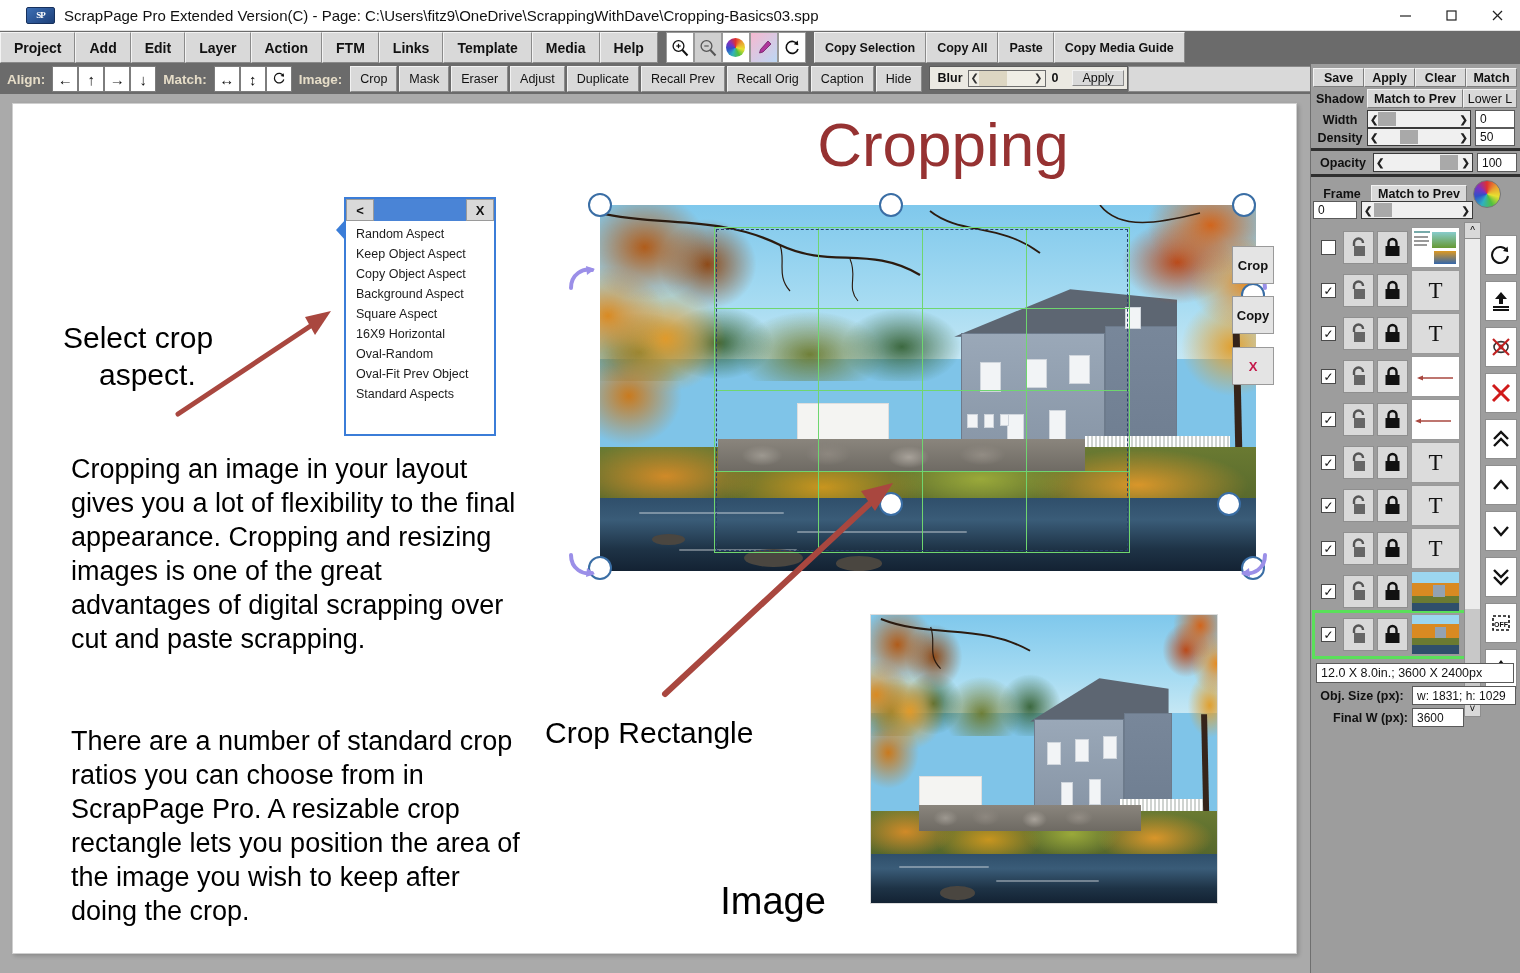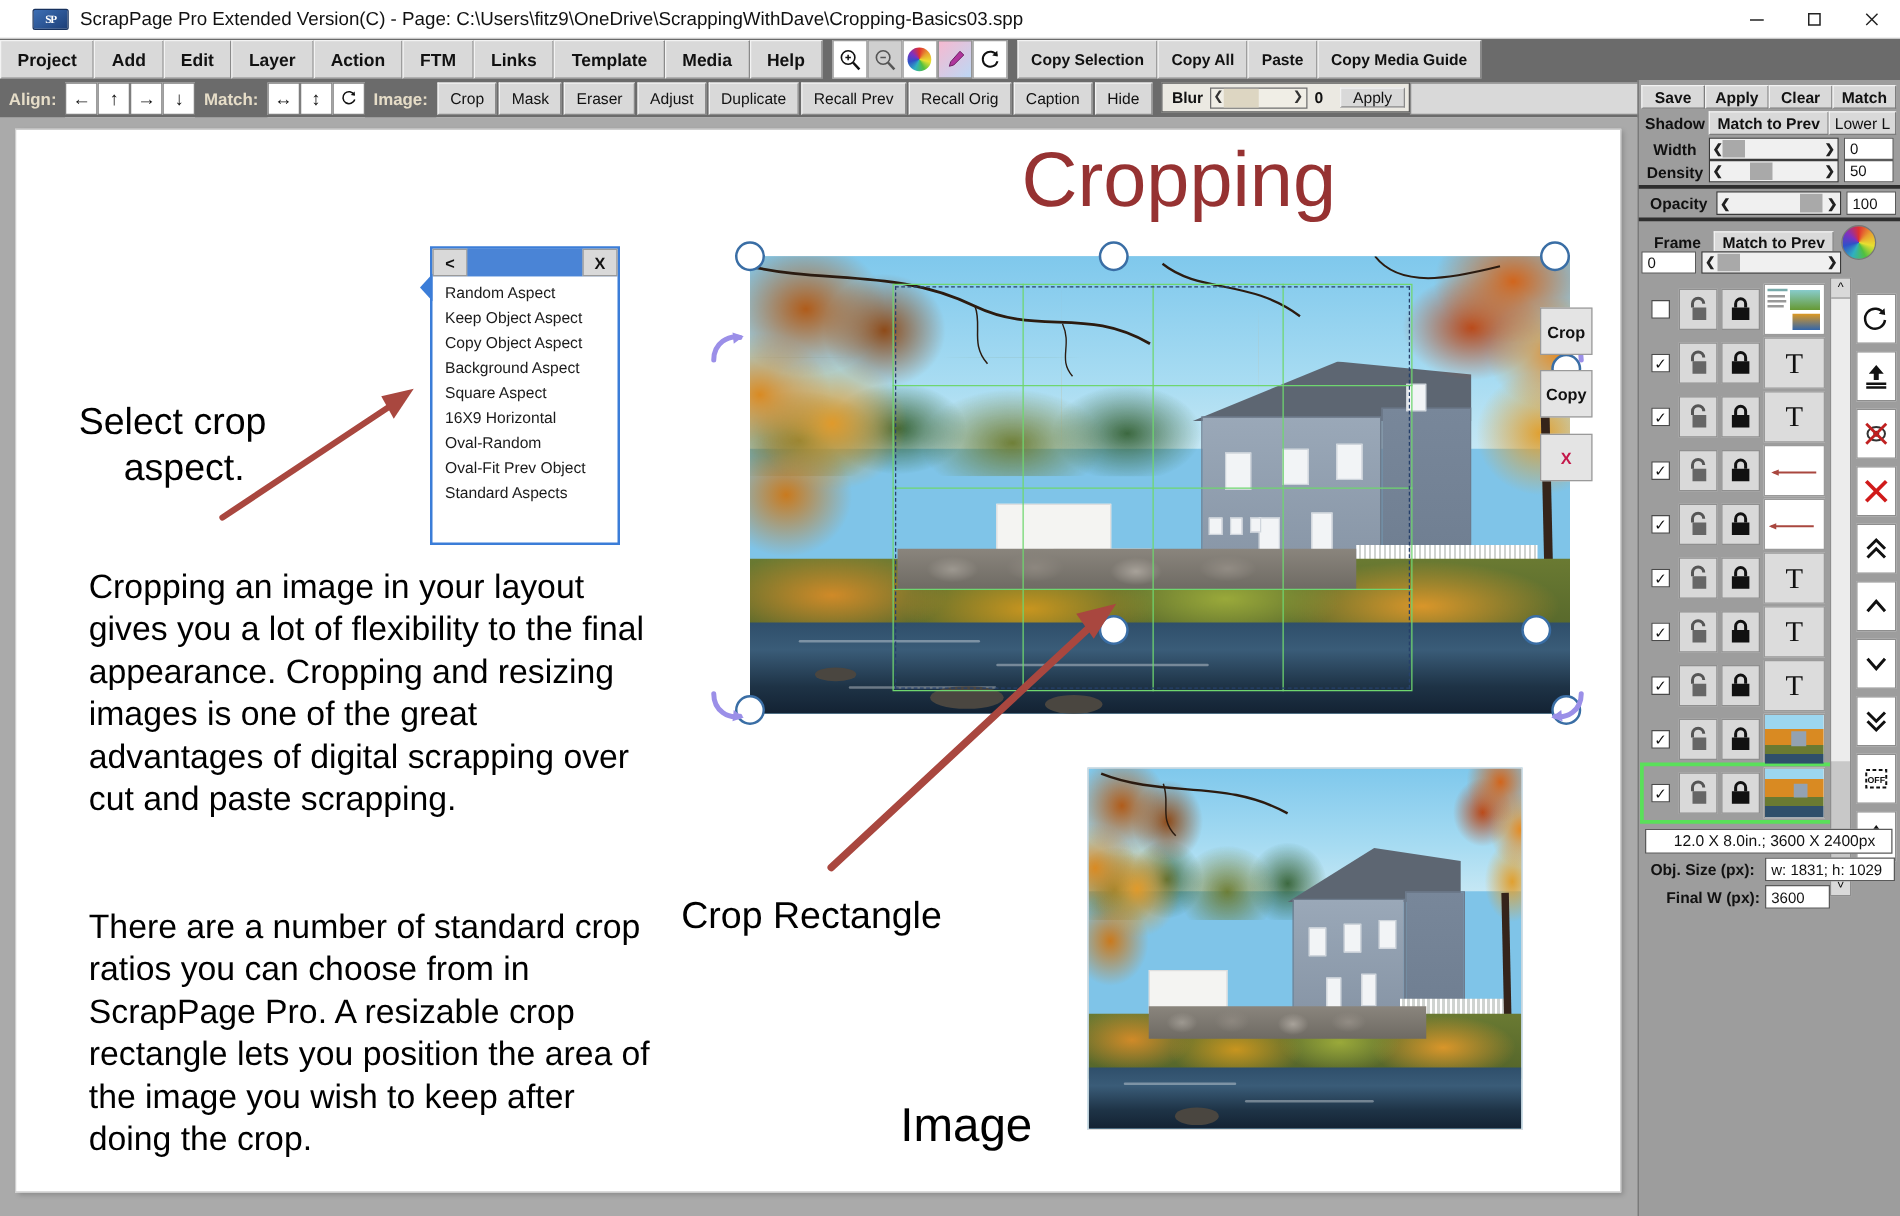--- a/index.html
+++ b/index.html
@@ -893,21 +893,21 @@
             <text x="11" y="14.5" font-size="7" font-family="Liberation Sans" text-anchor="middle" font-weight="bold" fill="#111">OFF</text>
           </svg>
       </div>
       <div class="rtool">
         <svg width="22" height="22" viewBox="0 0 22 22">
             <path d="M11 2 L14 6 L12 6 L12 10 L16 10 L16 8 L20 11 L16 14 L16 12 L12 12 L12 16 L14 16 L11 20 L8 16 L10 16 L10 12 L6 12 L6 14 L2 11 L6 8 L6 10 L10 10 L10 6 L8 6 Z" fill="#111"></path>
           </svg>
       </div>
     </div>
 
-    <div style="position:absolute; left:5px; top:599px; width:198px; height:20px; background:#fff; border:1px solid #5a5a5a; font-size:12.5px; color:#111; display:flex; align-items:center; padding-left:22px;">12.0 X 8.0in.; 3600 X 2400px</div>
+    <div style="position:absolute; left:5px; top:599px; width:198px; height:20px; background:#fff; border:1px solid #5a5a5a; font-size:12.5px; color:#111; display:flex; align-items:center; padding-left:4px;">12.0 X 8.0in.; 3600 X 2400px</div>
 
     <div class="infrow" style="left:5px; top:622px;">
       <div class="inflabel" style="width:92px; text-align:center;">Obj. Size (px):</div>
       <div class="inffield" style="width:104px; margin-left:4px;">w: 1831;  h: 1029</div>
     </div>
 
     <div class="infrow" style="left:5px; top:644px;">
       <div class="inflabel" style="width:92px; text-align:right;">Final W (px):</div>
       <div class="inffield" style="width:52px; margin-left:4px;">3600</div>
     </div>

